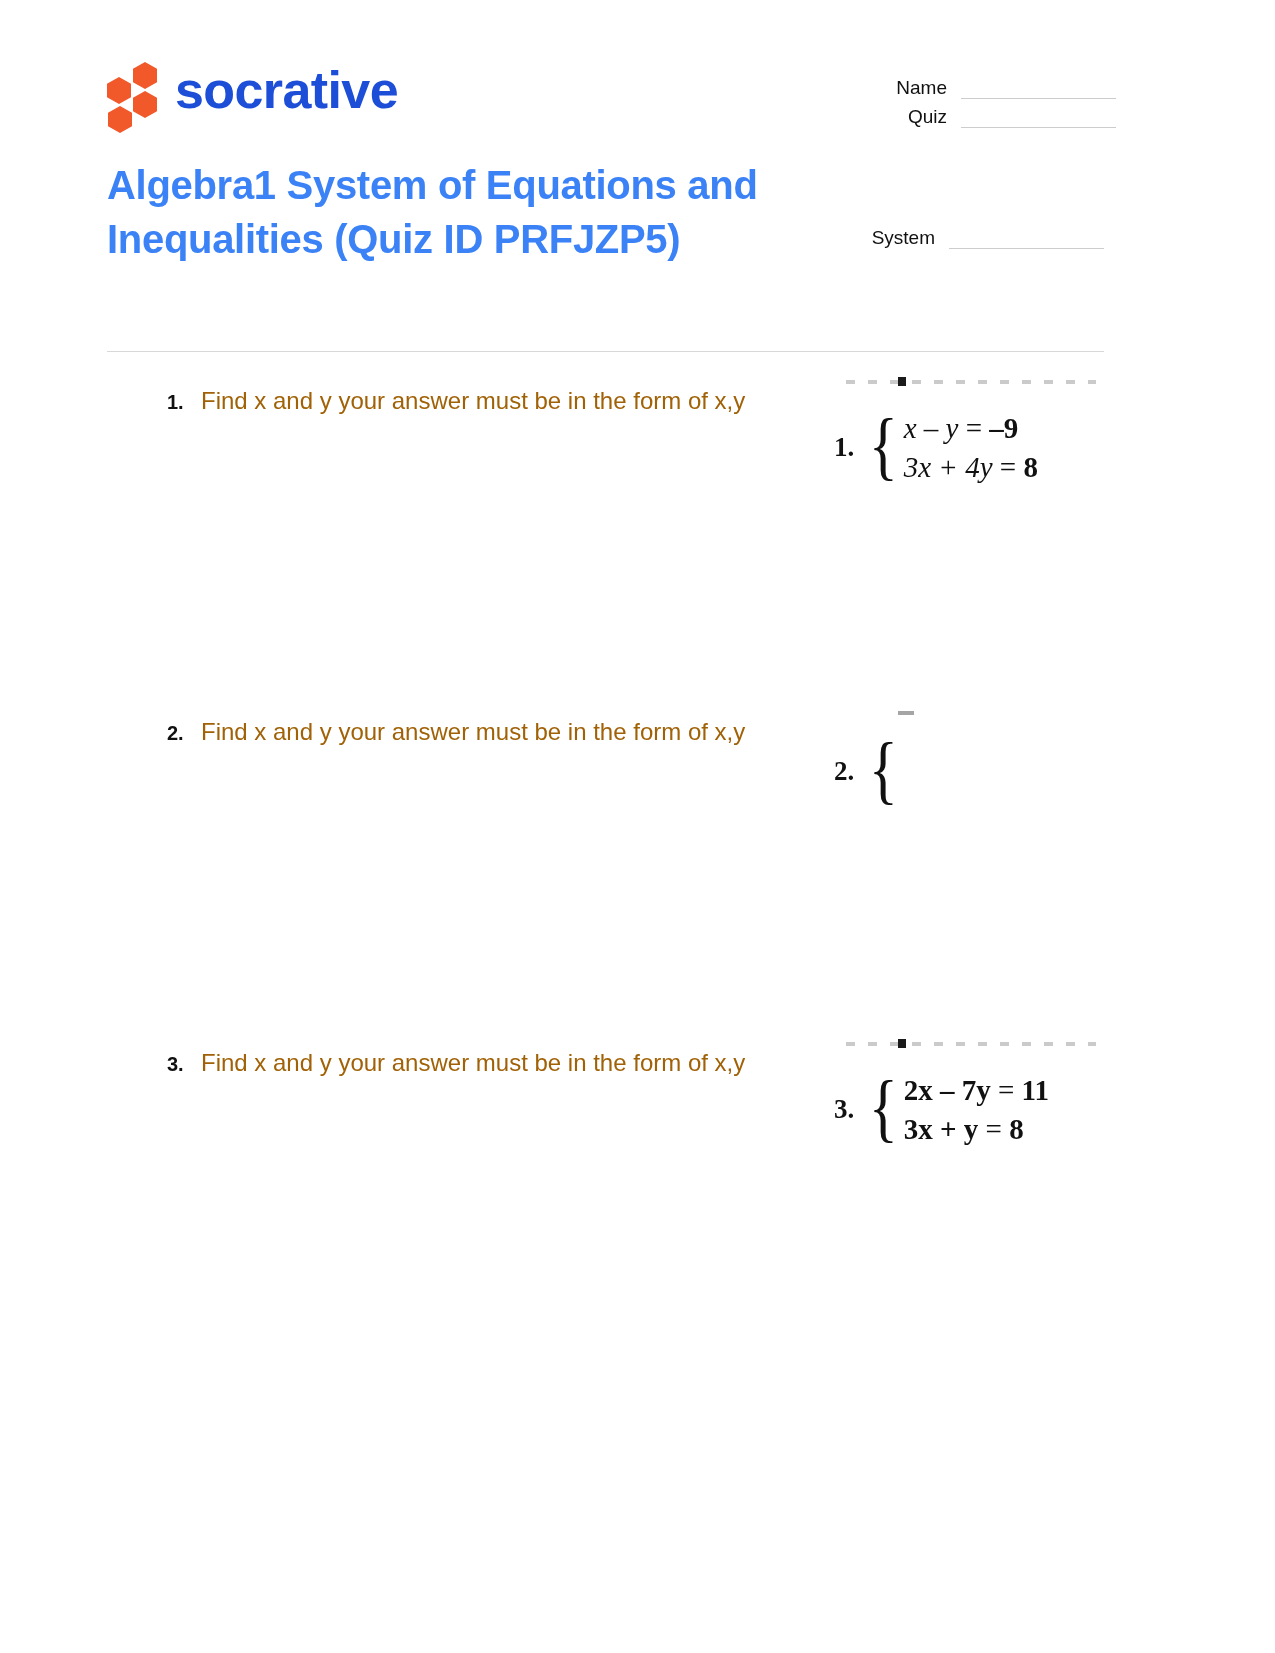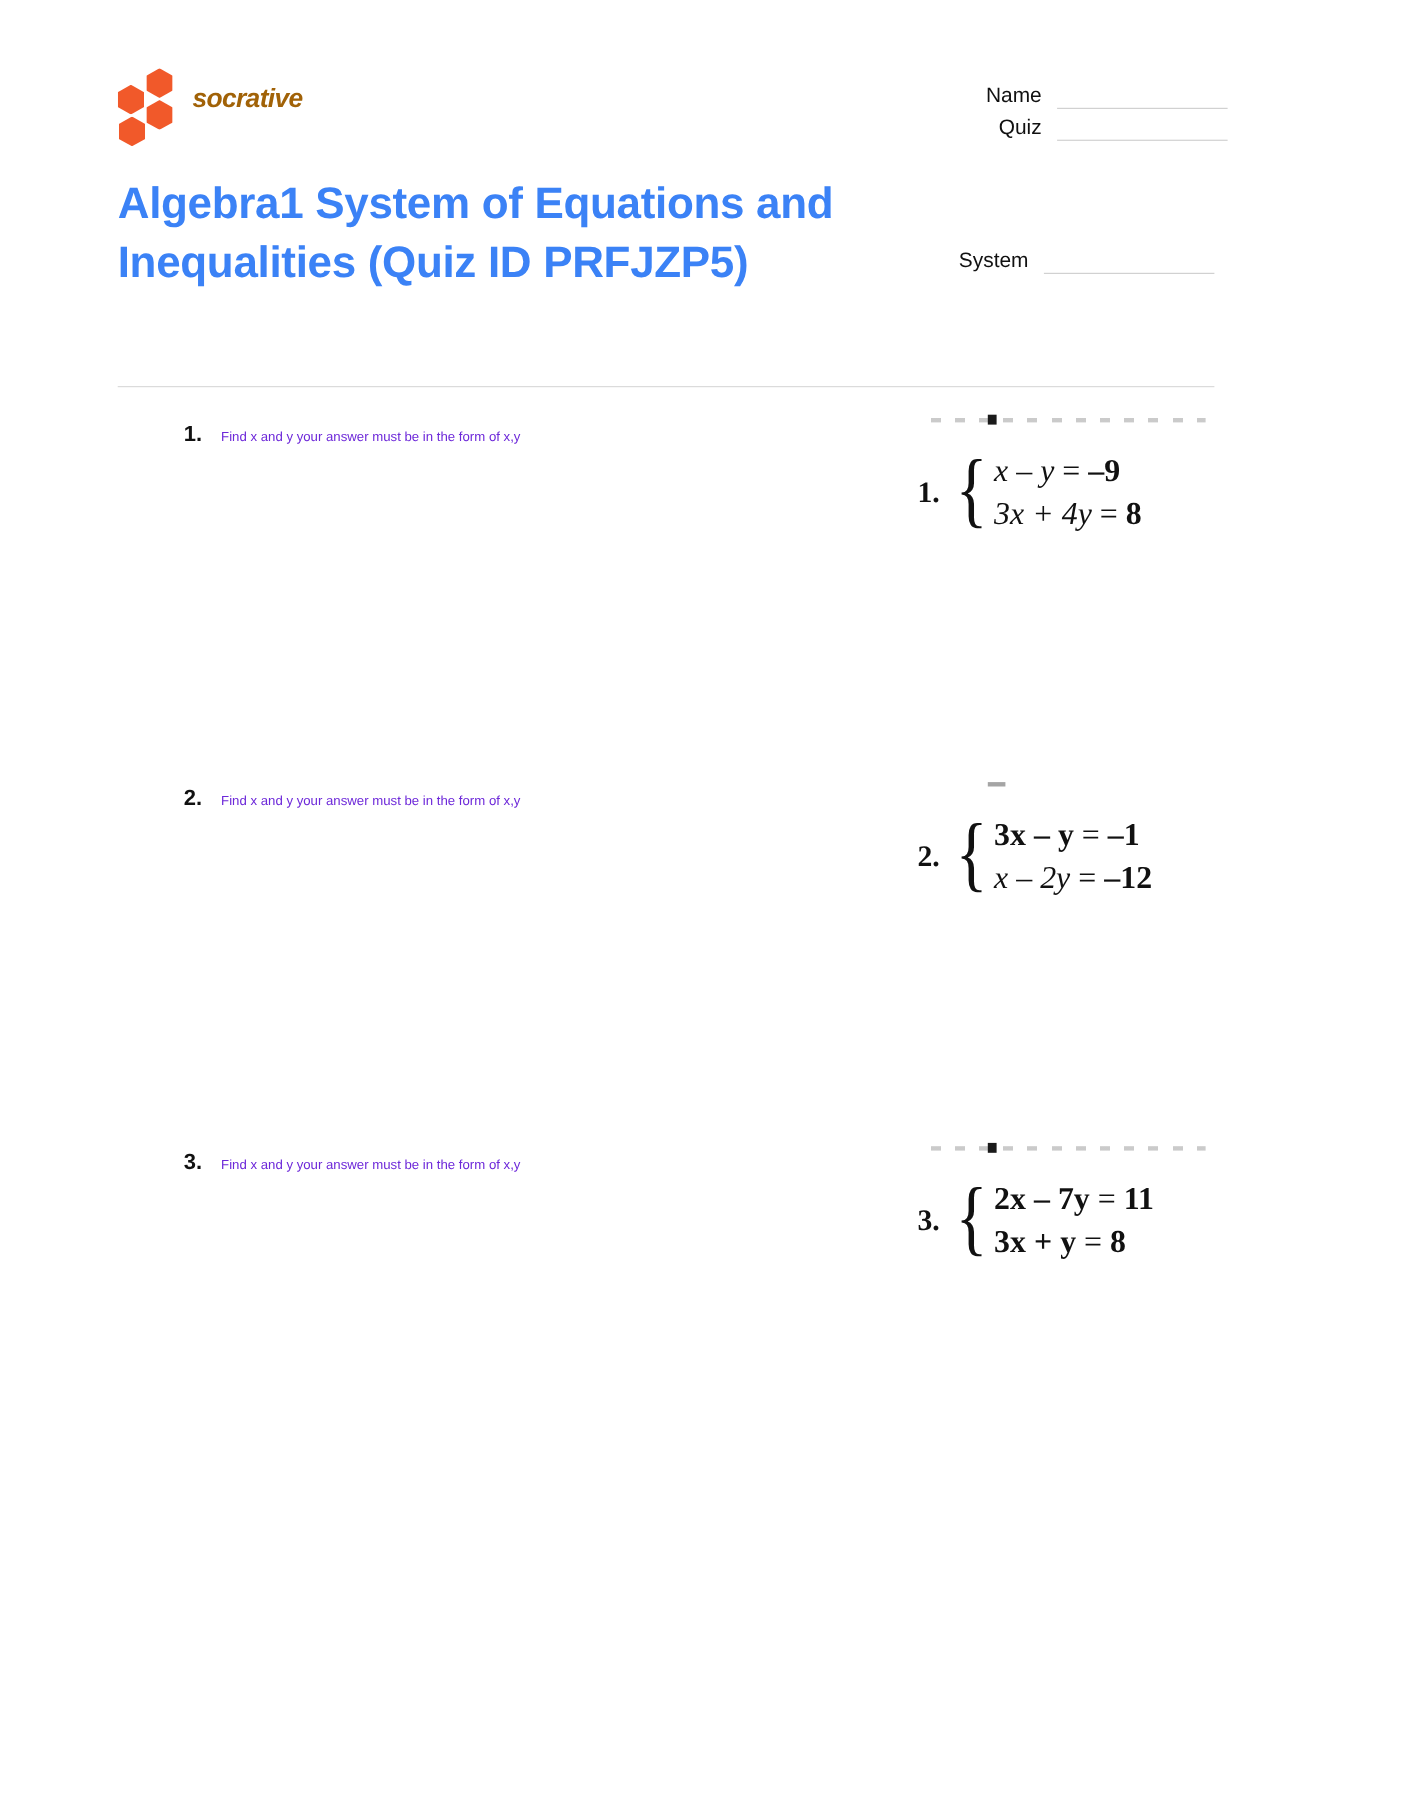--- a/index.html
+++ b/index.html
@@ -46,27 +46,26 @@
     width: 24px;
     height: 27px;
     background: #f1592a;
     clip-path: polygon(50% 0%, 100% 25%, 100% 75%, 50% 100%, 0% 75%, 0% 25%);
   }
   .hex-tr { left: 26px; top: 0px; }
   .hex-ml { left: 0px;  top: 15px; }
   .hex-mr { left: 26px; top: 29px; }
   .hex-bl { left: 1px;  top: 44px; }
   .logo-word {
-    font-size: 24px;
+    font-size: 52px;
     font-weight: 700;
     letter-spacing: -0.6px;
-    color: #a16207;
+    color: #1d4ed8;
     line-height: 1;
     white-space: nowrap;
-    font-style: italic;
   }
 
   .fields {
     position: absolute;
     right: 159px;
     top: 70px;
     width: 260px;
   }
   .field-row {
     display: flex;
@@ -138,22 +137,22 @@
     width: 620px;
   }
   .q-num {
     font-size: 20px;
     font-weight: 700;
     color: #111111;
     width: 34px;
     flex: none;
   }
   .q-text {
-    font-size: 12px;
-    color: #6d28d9;
+    font-size: 24px;
+    color: #a16207;
     line-height: 1.45;
   }
 
   .q-media {
     position: absolute;
     left: 820px;
     top: 0px;
     width: 300px;
     height: 130px;
   }
@@ -295,24 +294,20 @@
     <div class="question">
       <div class="q-text-wrap">
         <span class="q-num">2.</span>
         <span class="q-text">Find x and y your answer must be in the form of x,y</span>
       </div>
       <div class="q-media">
         <span class="dash-strip short"></span>
         <div class="sys">
           <span class="sys-num">2.</span>
           <span class="brace">{</span>
-          <span class="eqs">
-            <span class="eq"><b>3x – y</b> = <b>–1</b></span>
-            <span class="eq"><i>x – 2y</i> = <b>–12</b></span>
-          </span>
         </div>
       </div>
     </div>
 
     <div class="question">
       <div class="q-text-wrap">
         <span class="q-num">3.</span>
         <span class="q-text">Find x and y your answer must be in the form of x,y</span>
       </div>
       <div class="q-media">

